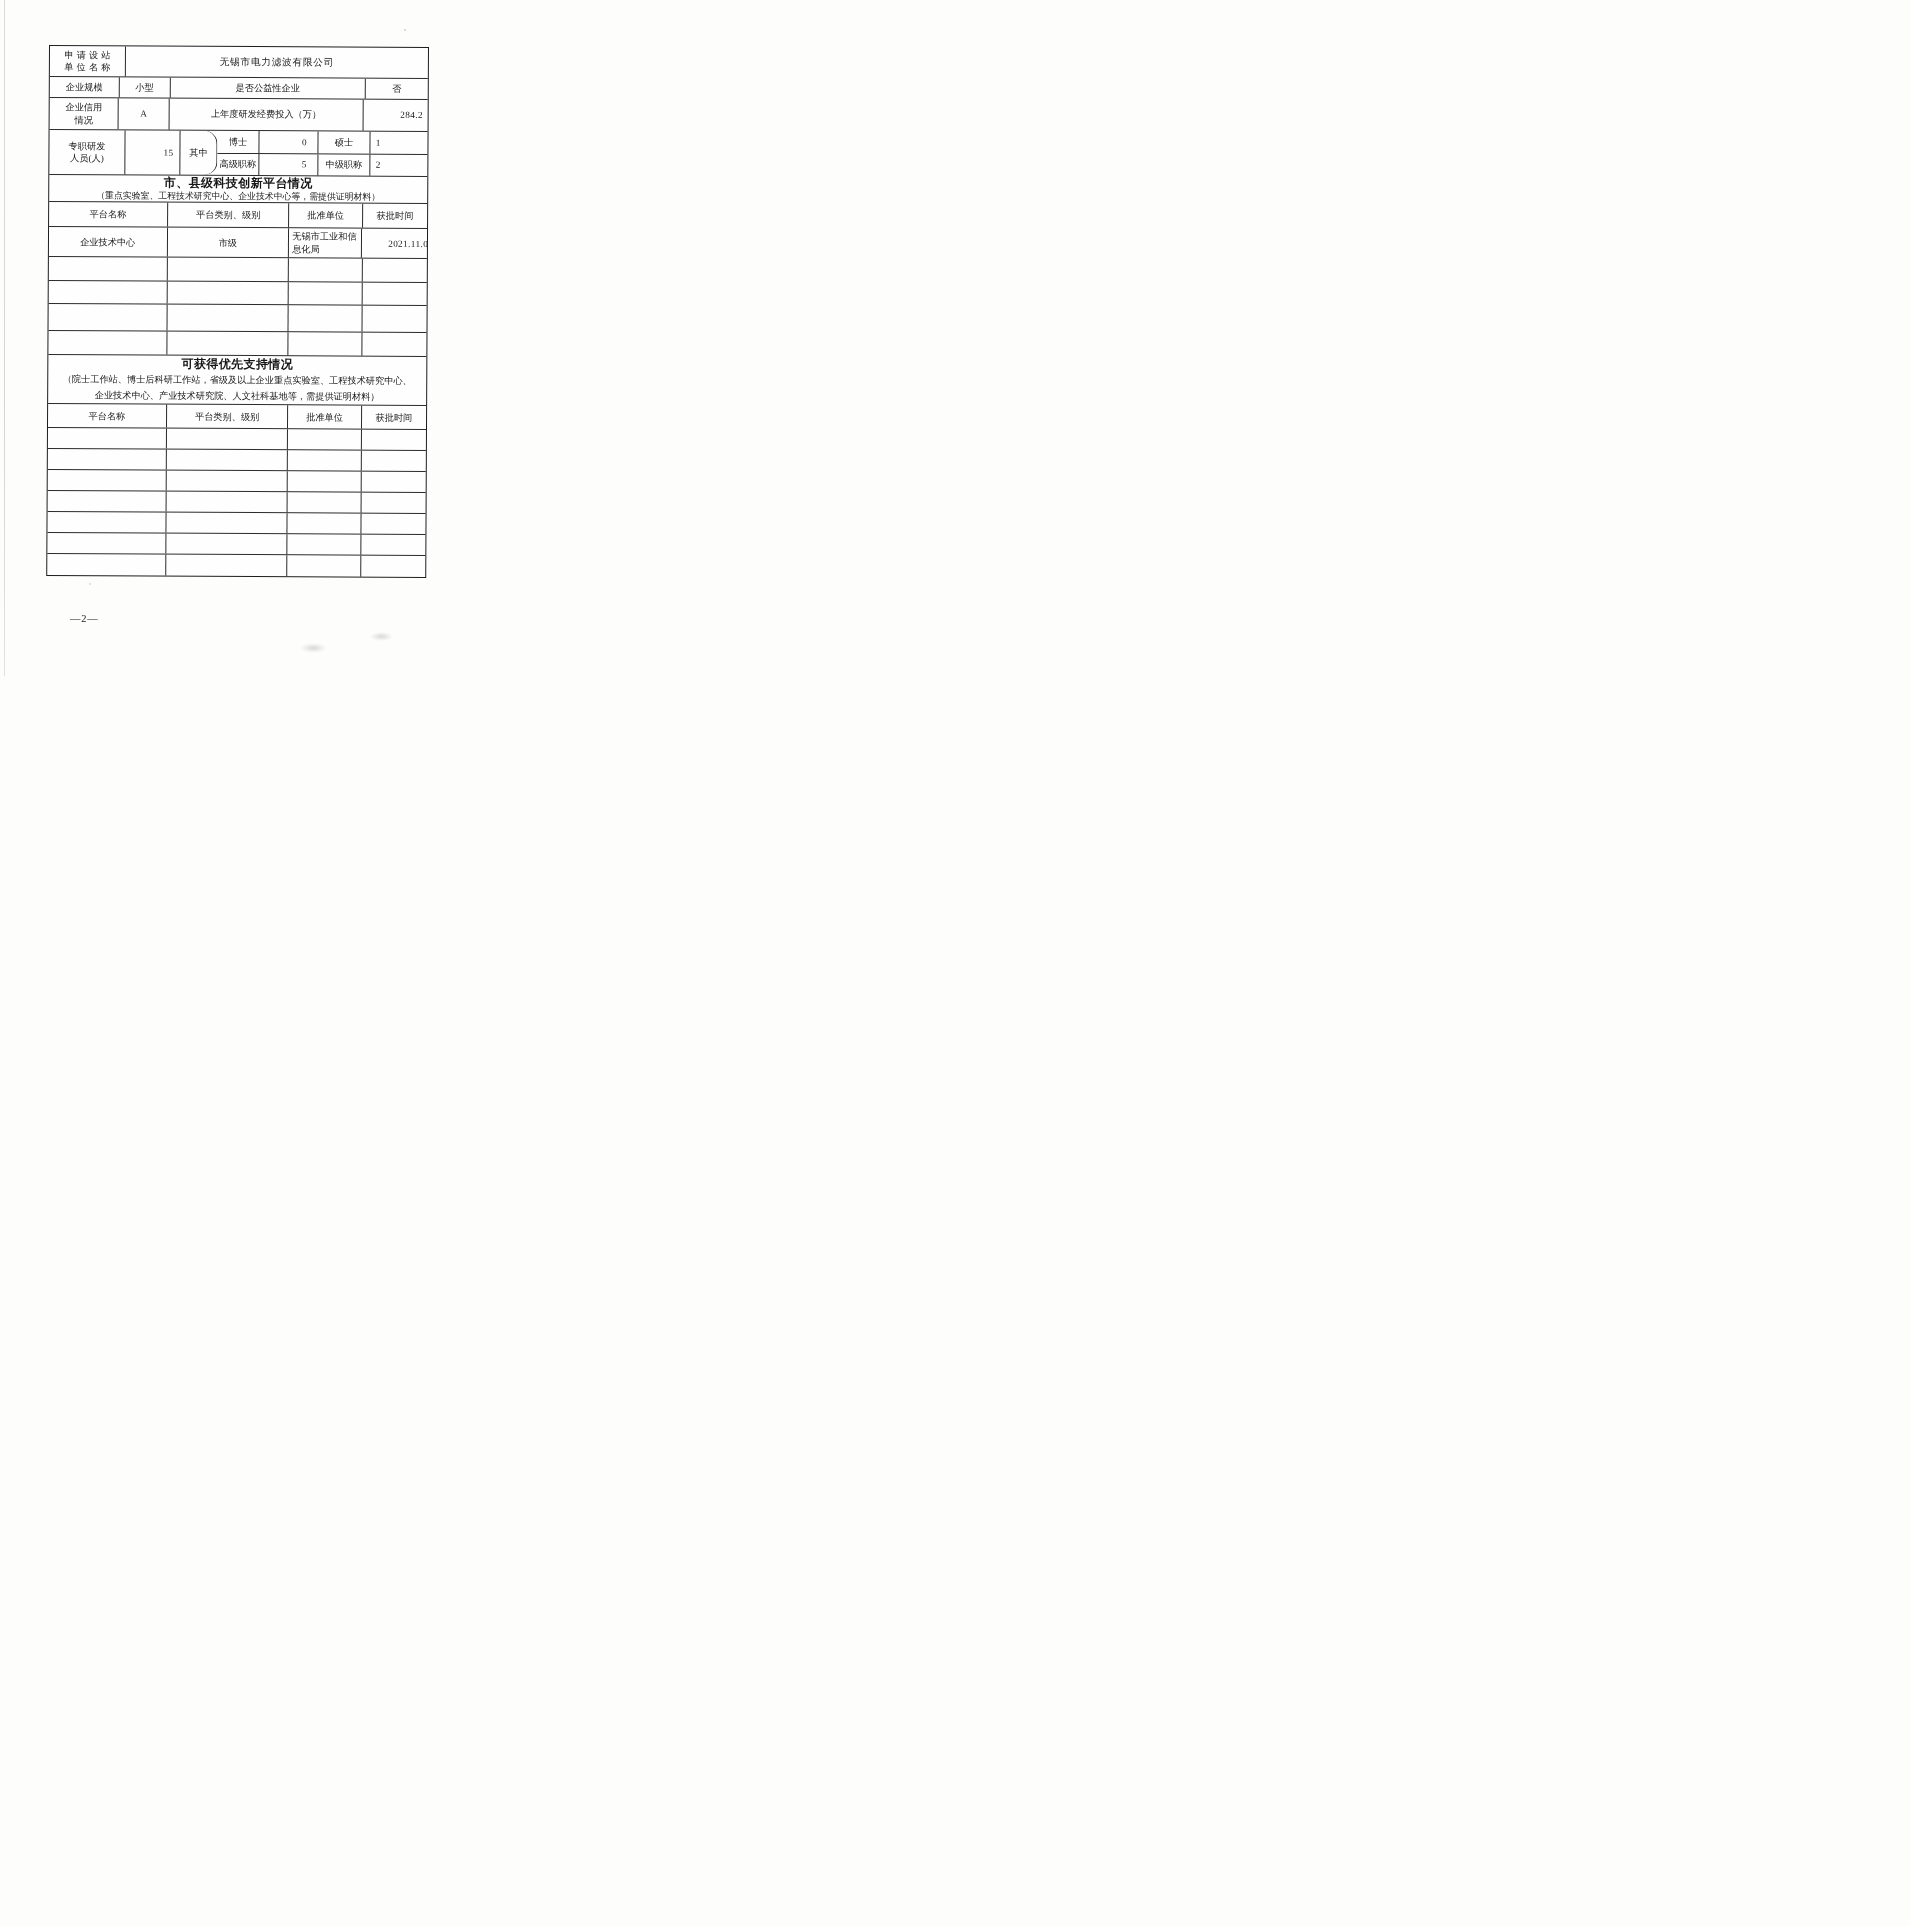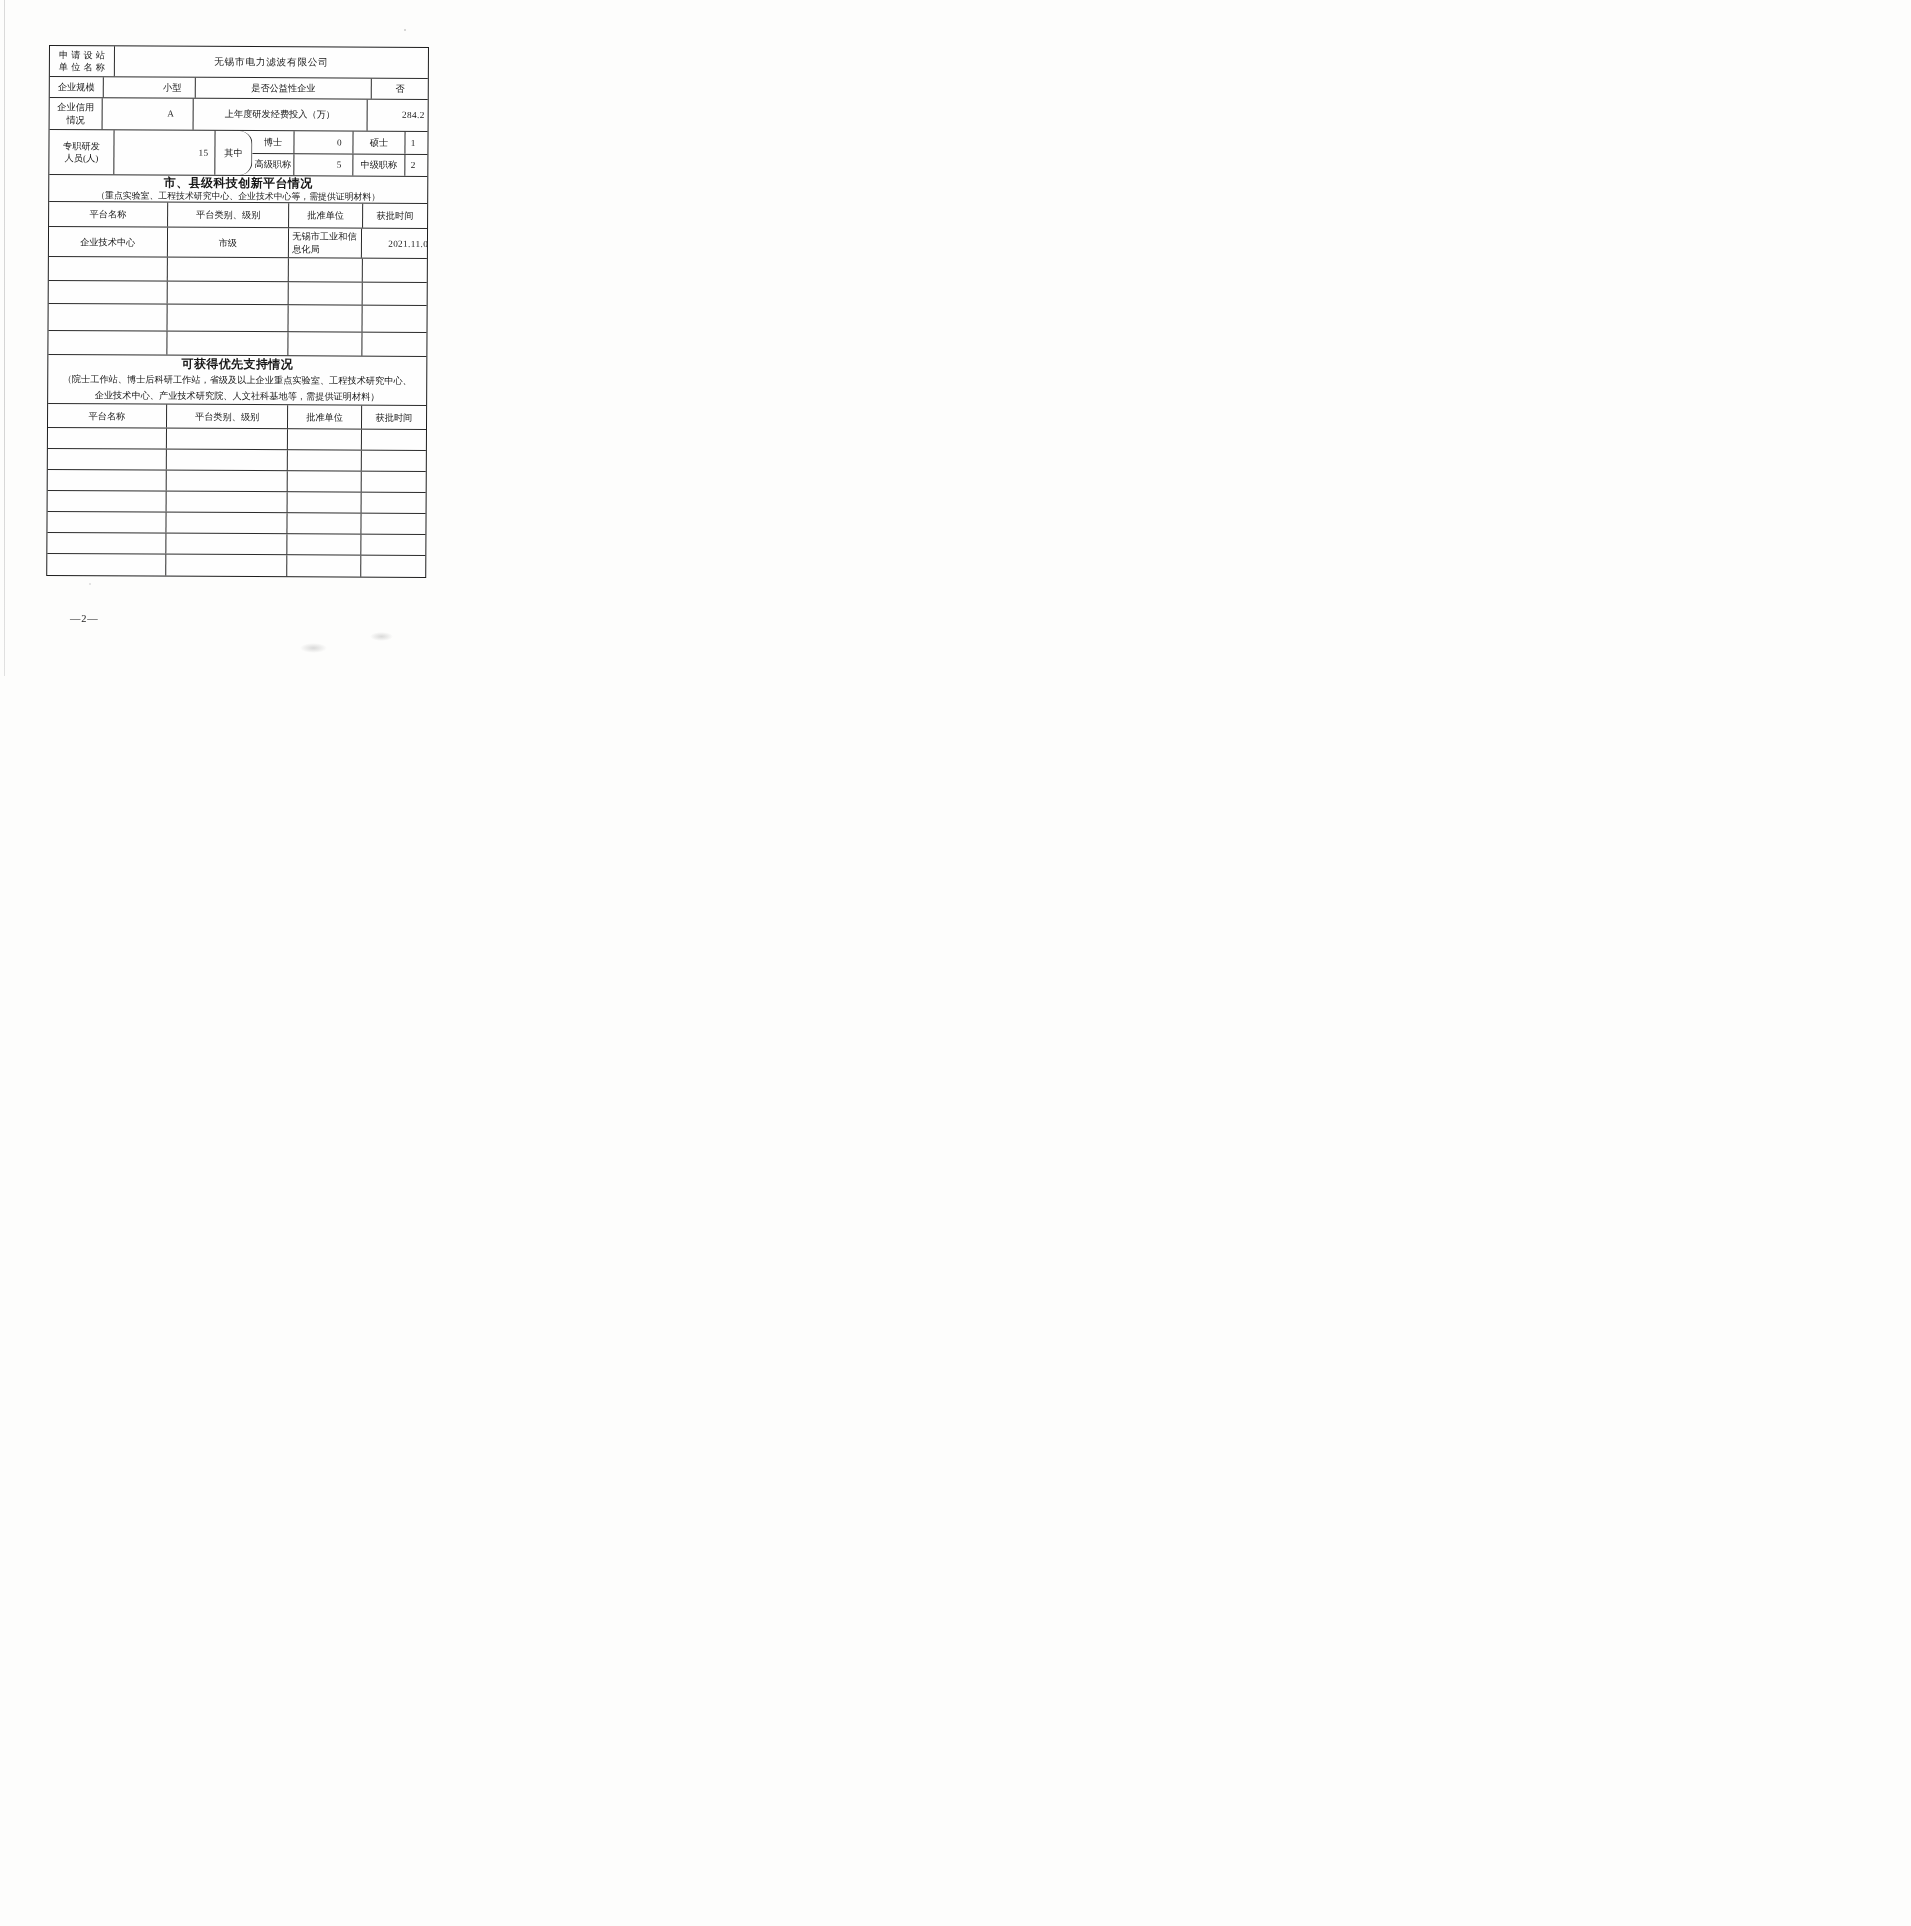--- a/index.html
+++ b/index.html
@@ -31,21 +31,21 @@
   .row.last{border-bottom:none;}
   .cell{
     box-sizing:border-box;border-right:0.8px solid #2a2a2a;
     display:flex;flex-direction:column;align-items:center;justify-content:center;
     text-align:center;font-size:9.2px;line-height:1.35;overflow:hidden;
   }
   .cell.end{border-right:none;}
   .grow{flex:1;}
 
   
-  .w168{width:65px;} .w143{width:55px;margin-left:46px;} .w494{width:213px;} .w175{width:67px;}
+  .w168{width:76px;} .w143{width:55px;} .w494{width:213px;} .w175{width:67px;}
   .w96{width:37px;border-radius:13px;}  .w129{width:42px;} .w153{width:59px;} .w134{width:52px;}
   .w311{width:120px;} .w319{width:123px;} .w192{width:74px;} .w158{width:65px;}
 
   
   .h80{height:31px;} .h54{height:21px;} .h82{height:32px;} .h118{height:45px;}
   .h70{height:27px;} .h66{height:25.4px;} .h79{height:30px;}
   .h61{height:23.5px;} .h70b{height:27px;} .h62{height:24px;}
   .h126{height:49px;} .h63{height:24px;} .h55{height:21px;}
 
   .sp-label{letter-spacing:3.1px;padding-left:3.1px;}

